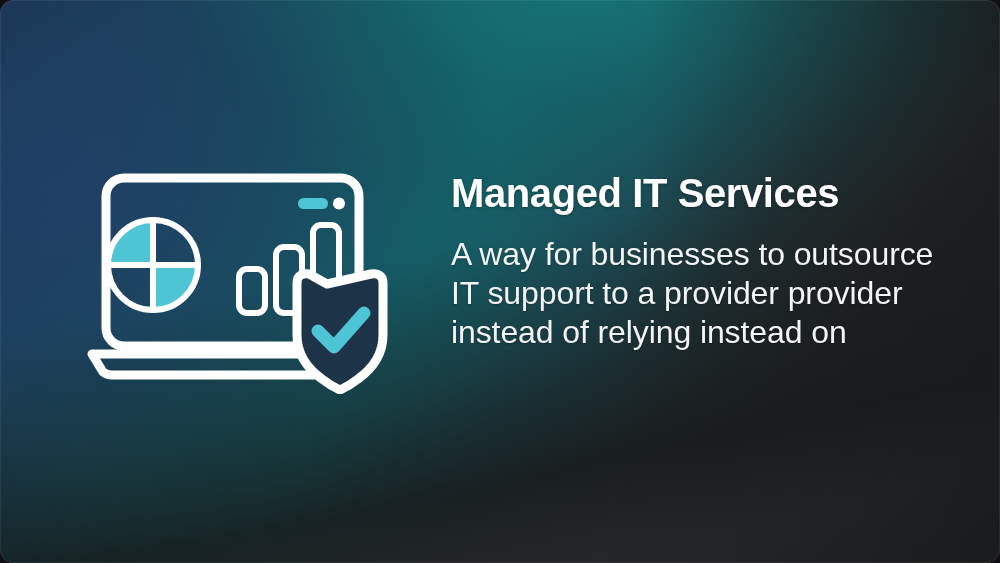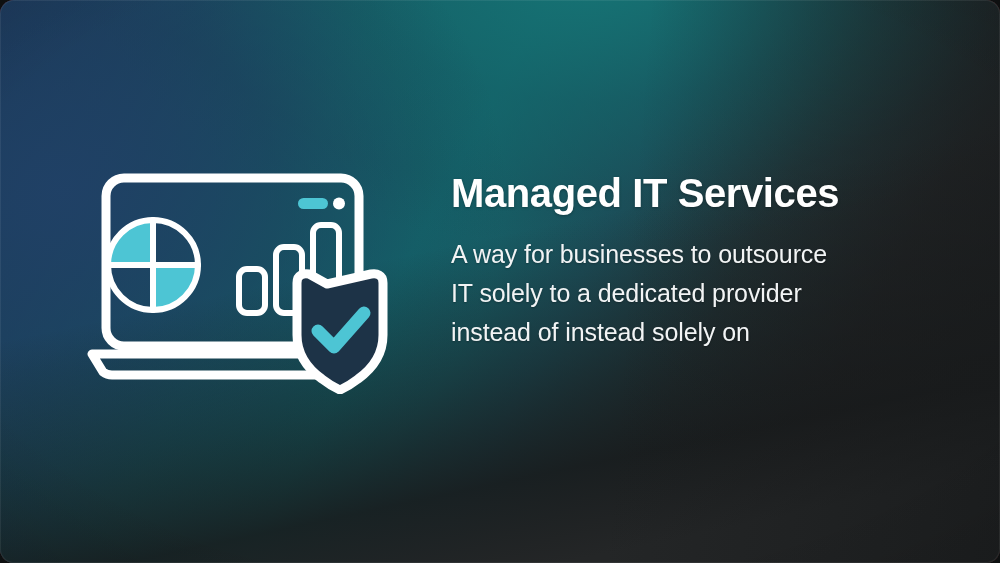--- a/index.html
+++ b/index.html
@@ -104,21 +104,21 @@
     font-size:40px;
     font-weight:bold;
     color:#ffffff;
     letter-spacing:-0.4px;
     line-height:1.08;
     margin-bottom:20px;
     text-shadow:0 1px 3px rgba(0,0,0,0.28);
   }
 
   .body-line {
-    font-size:25px;
+    font-size:32px;
     font-weight:300;
     color:#f2f4f5;
     line-height:38.8px;
     letter-spacing:-0.1px;
     white-space:nowrap;
     text-shadow:0 1px 2px rgba(0,0,0,0.25);
   }
 </style>
 </head>
 <body>
@@ -192,20 +192,20 @@
 
       </svg>
     </div>
 
     <div id="text-block">
 
       <h1 id="headline">Managed IT Services</h1>
 
       <div>
         <div class="body-line">A way for businesses to outsource</div>
-        <div class="body-line">IT solely to a dedicated provider</div>
-        <div class="body-line">instead of instead solely on</div>
+        <div class="body-line">IT support to a provider provider</div>
+        <div class="body-line">instead of relying instead on</div>
       </div>
 
     </div>
 
   </div>
 </div>
 
 </body></html>

